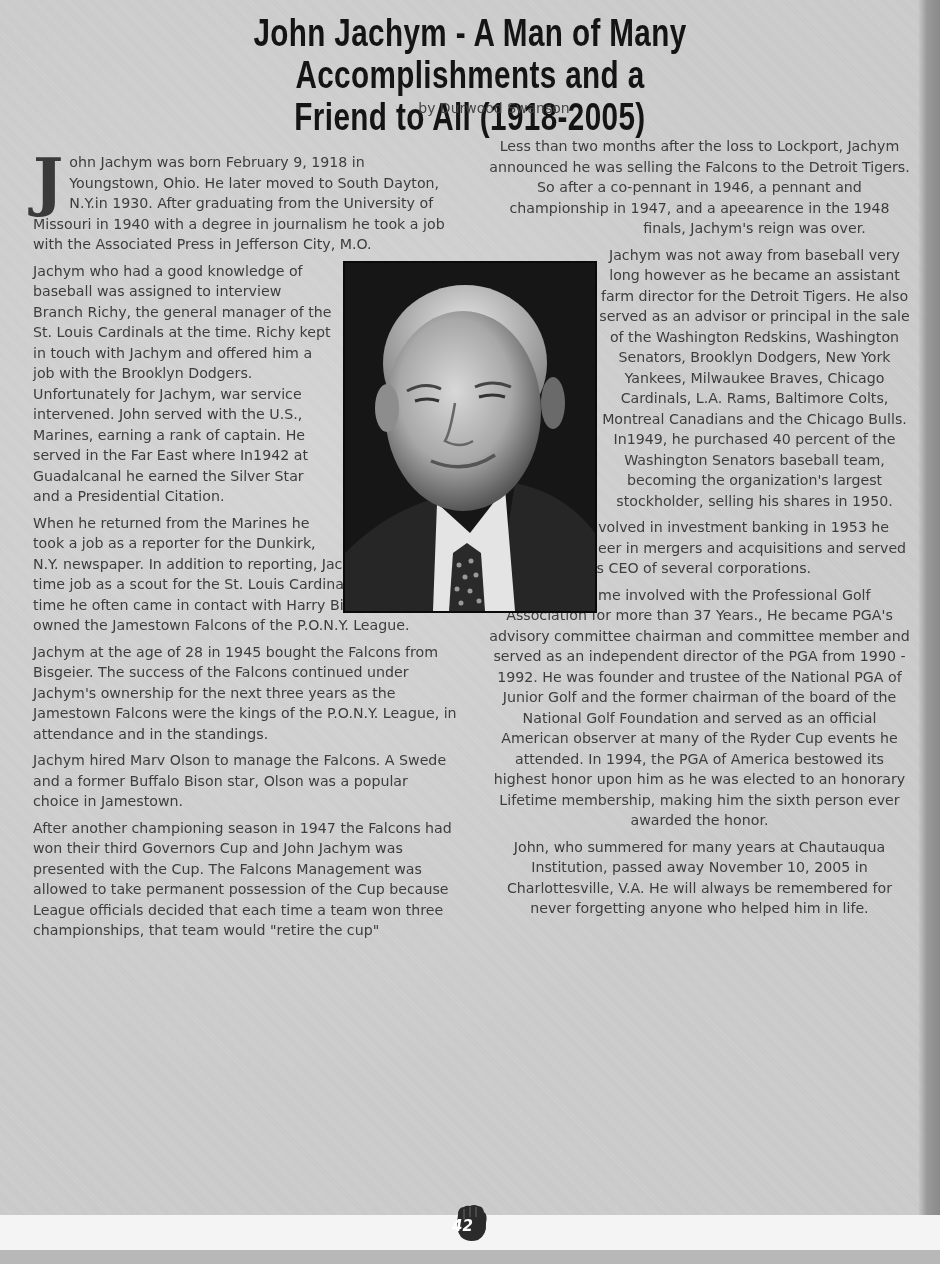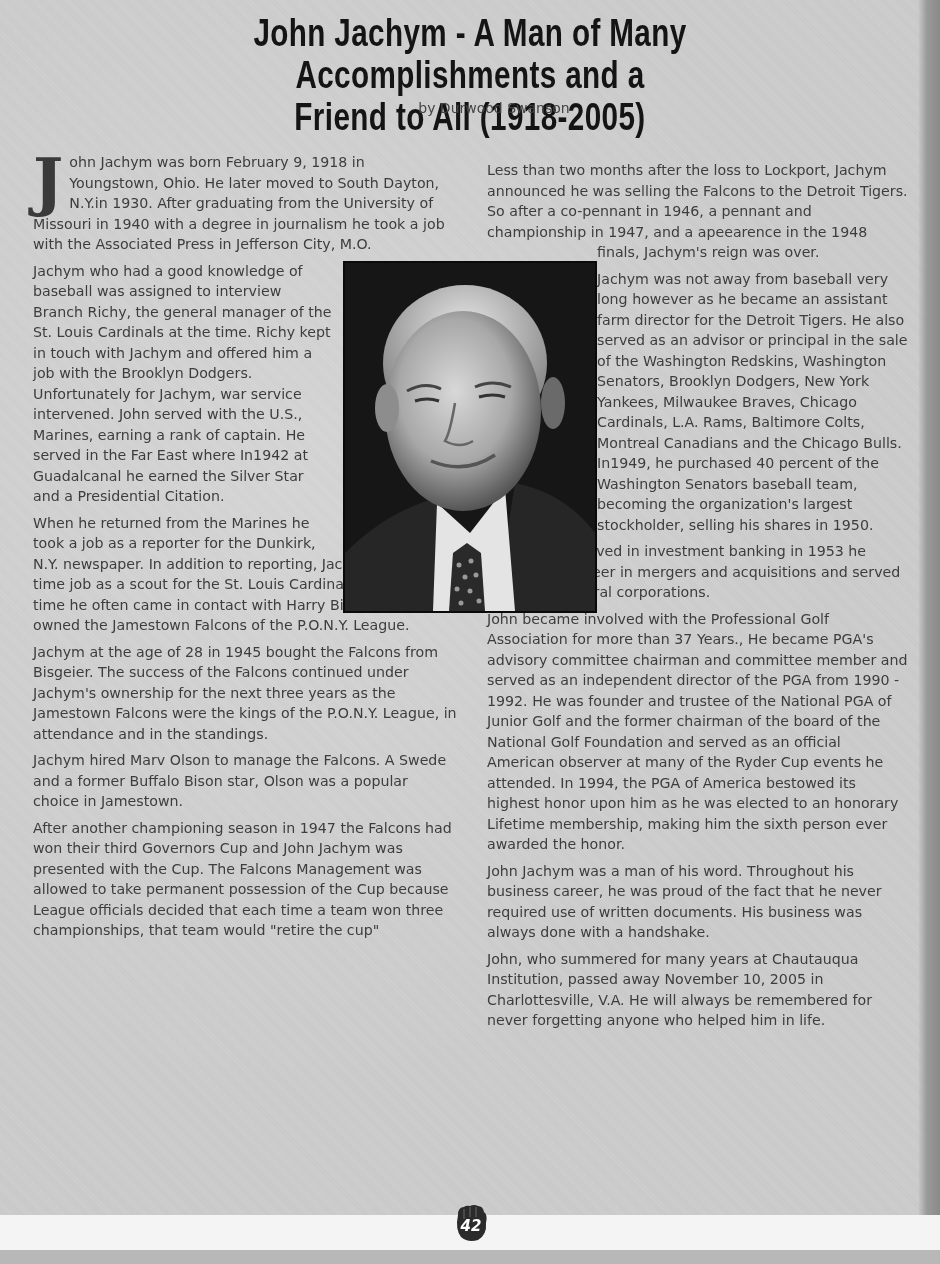--- a/index.html
+++ b/index.html
@@ -35,35 +35,35 @@
   }
   .byline {
     position: absolute; left: 0; top: 100px; width: 940px; text-align: center;
     font-size: 14px; color: #444; padding-left: 24px;
   }
   .text {
     position: absolute; font-size: 14.2px; line-height: 20.5px; color: #3d3d3d;
   }
   .text p { margin: 0 0 6px 0; }
   .col-left { left: 33px; top: 152px; width: 425px; }
-  .col-right { left: 487px; top: 160px; width: 425px; }
+  .col-right { left: 487px; top: 136px; width: 425px; text-align: center; }
   .dropcap {
     float: left; font-family: "DejaVu Serif", serif; font-weight: bold;
     font-size: 64px; line-height: 56px; color: #3a3a3a; margin: 2px 6px 0 0;
   }
   .photo {
     position: absolute; left: 343px; top: 261px; width: 250px; height: 348px;
     background: #111; border: 2px solid #0a0a0a; overflow: hidden;
   }
   .photo svg { display: block; }
   .logo {
     position: absolute; left: 452px; top: 1203px; width: 38px; height: 40px;
   }
   .logo-num {
-    position: absolute; left: 0; top: 14px; width: 38px; text-align: center;
+    position: absolute; left: 0; top: 14px; width: 38px; text-align: left;
     color: #fff; font-weight: bold; font-size: 15px; font-family: "DejaVu Sans", sans-serif;
     font-style: italic;
   }
 </style>
 </head>
 <body>
 
 <div class="page"></div>
 <div class="right-shade"></div>
 <div class="bottom-strip"></div>
@@ -85,21 +85,20 @@
   <p>Jachym at the age of 28 in 1945 bought the Falcons from Bisgeier.  The success of the Falcons continued under Jachym's ownership for the next three years as the Jamestown Falcons were the kings of the P.O.N.Y. League, in attendance and in the standings.</p>
   <p>Jachym hired Marv Olson to manage the Falcons.  A Swede and a former Buffalo Bison star, Olson was a popular choice in Jamestown.</p>
   <p>After another championing  season in 1947 the Falcons had won their third Governors Cup  and John Jachym was presented with the Cup.  The Falcons Management was allowed to take permanent possession of the Cup because League officials decided that each time a team won three championships, that team would "retire the cup"</p>
 </div>
 
 <div class="text col-right">
   <p><span style="display:block;float:left;width:110px;height:102px;shape-outside:inset(82px 0 0 0);"></span><span>Less than two months after the loss to Lockport, Jachym announced he was  selling the Falcons to the Detroit Tigers.  So after a  co-pennant in 1946, a pennant and championship in 1947, and a apeearence in the 1948 finals, Jachym's reign was over.</span></p>
   <p style="margin-left:110px">Jachym was not away from baseball very long however as he became an assistant farm director for the Detroit Tigers.  He also served as an advisor or principal in the sale of the Washington Redskins, Washington Senators, Brooklyn Dodgers, New York Yankees, Milwaukee Braves, Chicago Cardinals, L.A. Rams, Baltimore Colts, Montreal Canadians and the Chicago Bulls.  In1949, he purchased 40 percent of the Washington Senators baseball team, becoming the organization's largest stockholder, selling his shares in 1950.</p>
   <p>Becoming involved in investment banking in 1953 he became a pioneer in mergers  and acquisitions and served as CEO of several corporations.</p>
   <p>John became involved with the Professional Golf Association for more than 37  Years., He became PGA's advisory committee chairman and committee member  and served as an independent director of the PGA  from 1990 - 1992.  He was founder and trustee of the National PGA of Junior Golf and the former chairman of the board of the National Golf Foundation and served as an official American observer at many of the Ryder Cup events he attended.  In 1994, the PGA of America bestowed its highest honor upon him as he was elected to an honorary Lifetime membership, making him the sixth person ever awarded the honor.</p>
-  <p>John Jachym was a man of his word.  Throughout his business career, he was proud of the fact that he never required use of written documents.  His business was always done with a handshake.</p>
   <p>John, who summered for many years at Chautauqua Institution, passed away November 10, 2005 in Charlottesville, V.A. He will always be remembered for never forgetting anyone who helped him in life.</p>
 </div>
 
 <div class="photo">
   <svg width="250" height="348" viewBox="0 0 250 348">
     <defs>
       <radialGradient id="face" cx="45%" cy="40%" r="60%">
         <stop offset="0%" stop-color="#d8d8d8"></stop>
         <stop offset="60%" stop-color="#a8a8a8"></stop>
         <stop offset="100%" stop-color="#555"></stop>

